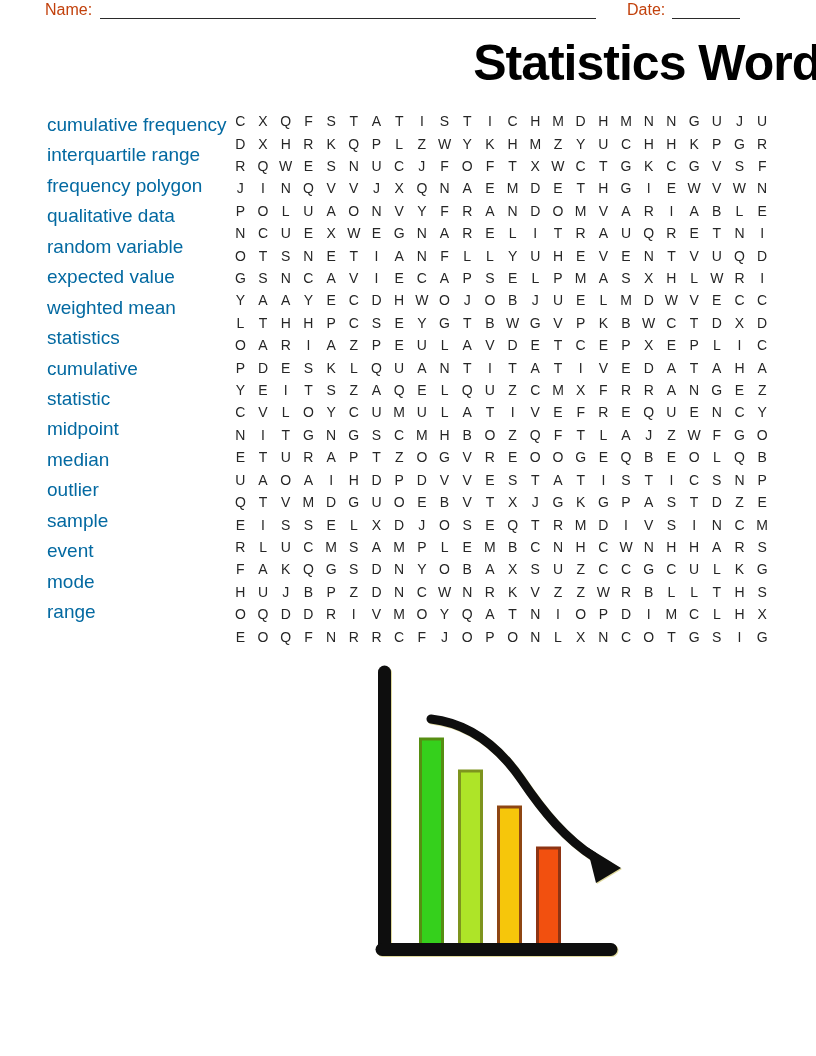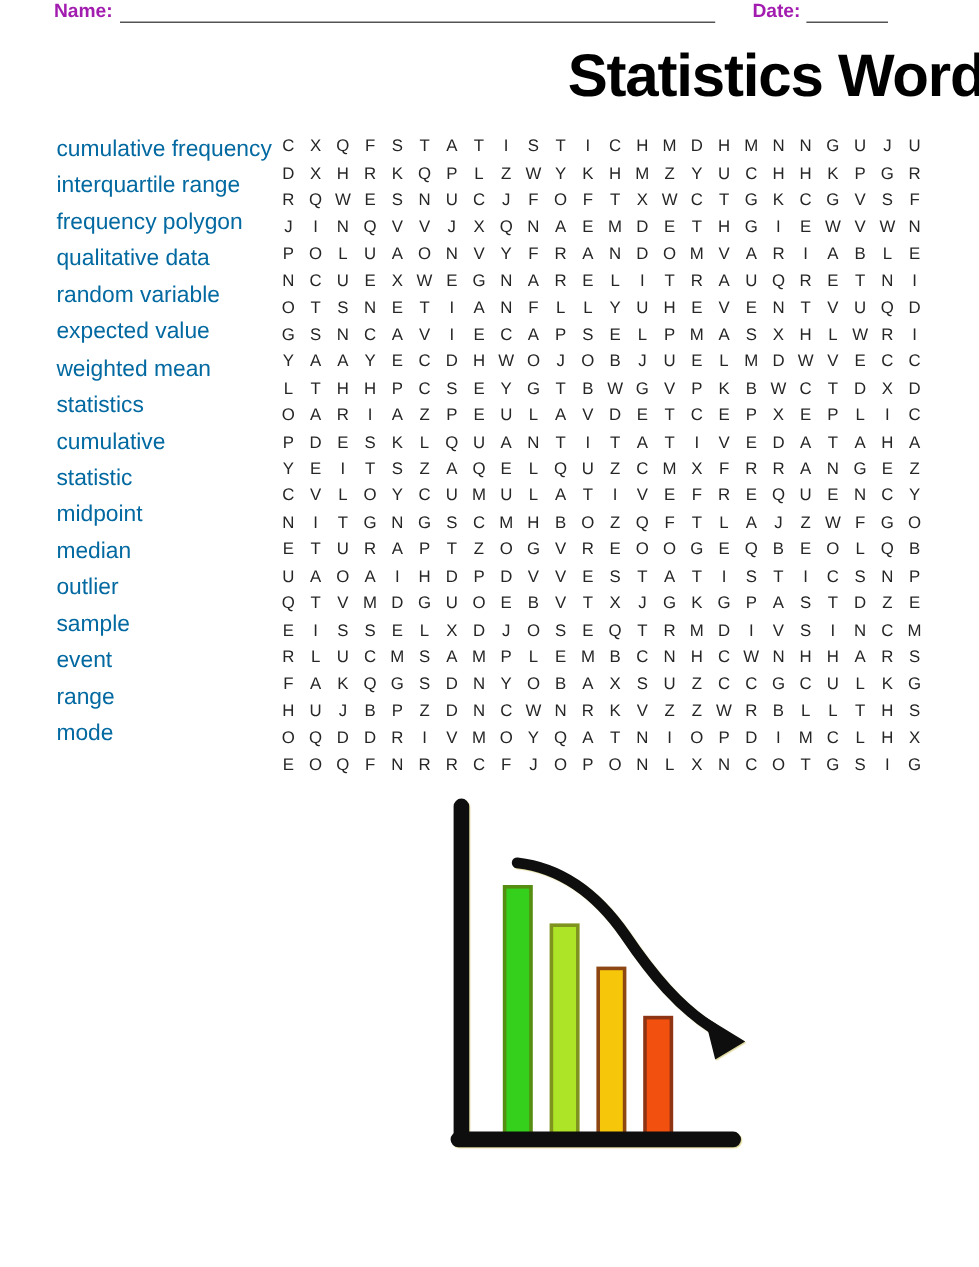--- a/index.html
+++ b/index.html
@@ -10,22 +10,21 @@
     height: 1056px;
     background: #ffffff;
     font-family: "Liberation Sans", sans-serif;
     color: #1a1a1a;
     overflow: hidden;
   }
   
   .top-label {
     position: absolute;
     font-size: 16px;
-    color: #a21caf;
-    font-weight: bold;
+    color: #c2410c;
   }
   #name-label { left: 45px; top: 1px; }
   #date-label { left: 627px; top: 1px; }
   .blank-line {
     position: absolute;
     height: 19px;
     border-bottom: 1.6px solid #2a2a2a;
   }
   #name-blank { left: 100px; top: 0; width: 496px; }
   #date-blank { left: 672px; top: 0; width: 68px; }
@@ -105,22 +104,22 @@
       <div class="word">expected value</div>
       <div class="word">weighted mean</div>
       <div class="word">statistics</div>
       <div class="word">cumulative</div>
       <div class="word">statistic</div>
       <div class="word">midpoint</div>
       <div class="word">median</div>
       <div class="word">outlier</div>
       <div class="word">sample</div>
       <div class="word">event</div>
+      <div class="word">mode</div>
       <div class="word">range</div>
-      <div class="word">mode</div>
     </div>
 
   <div class="letter-grid">
       <span class="cell">C</span>
       <span class="cell">X</span>
       <span class="cell">Q</span>
       <span class="cell">F</span>
       <span class="cell">S</span>
       <span class="cell">T</span>
       <span class="cell">A</span>

